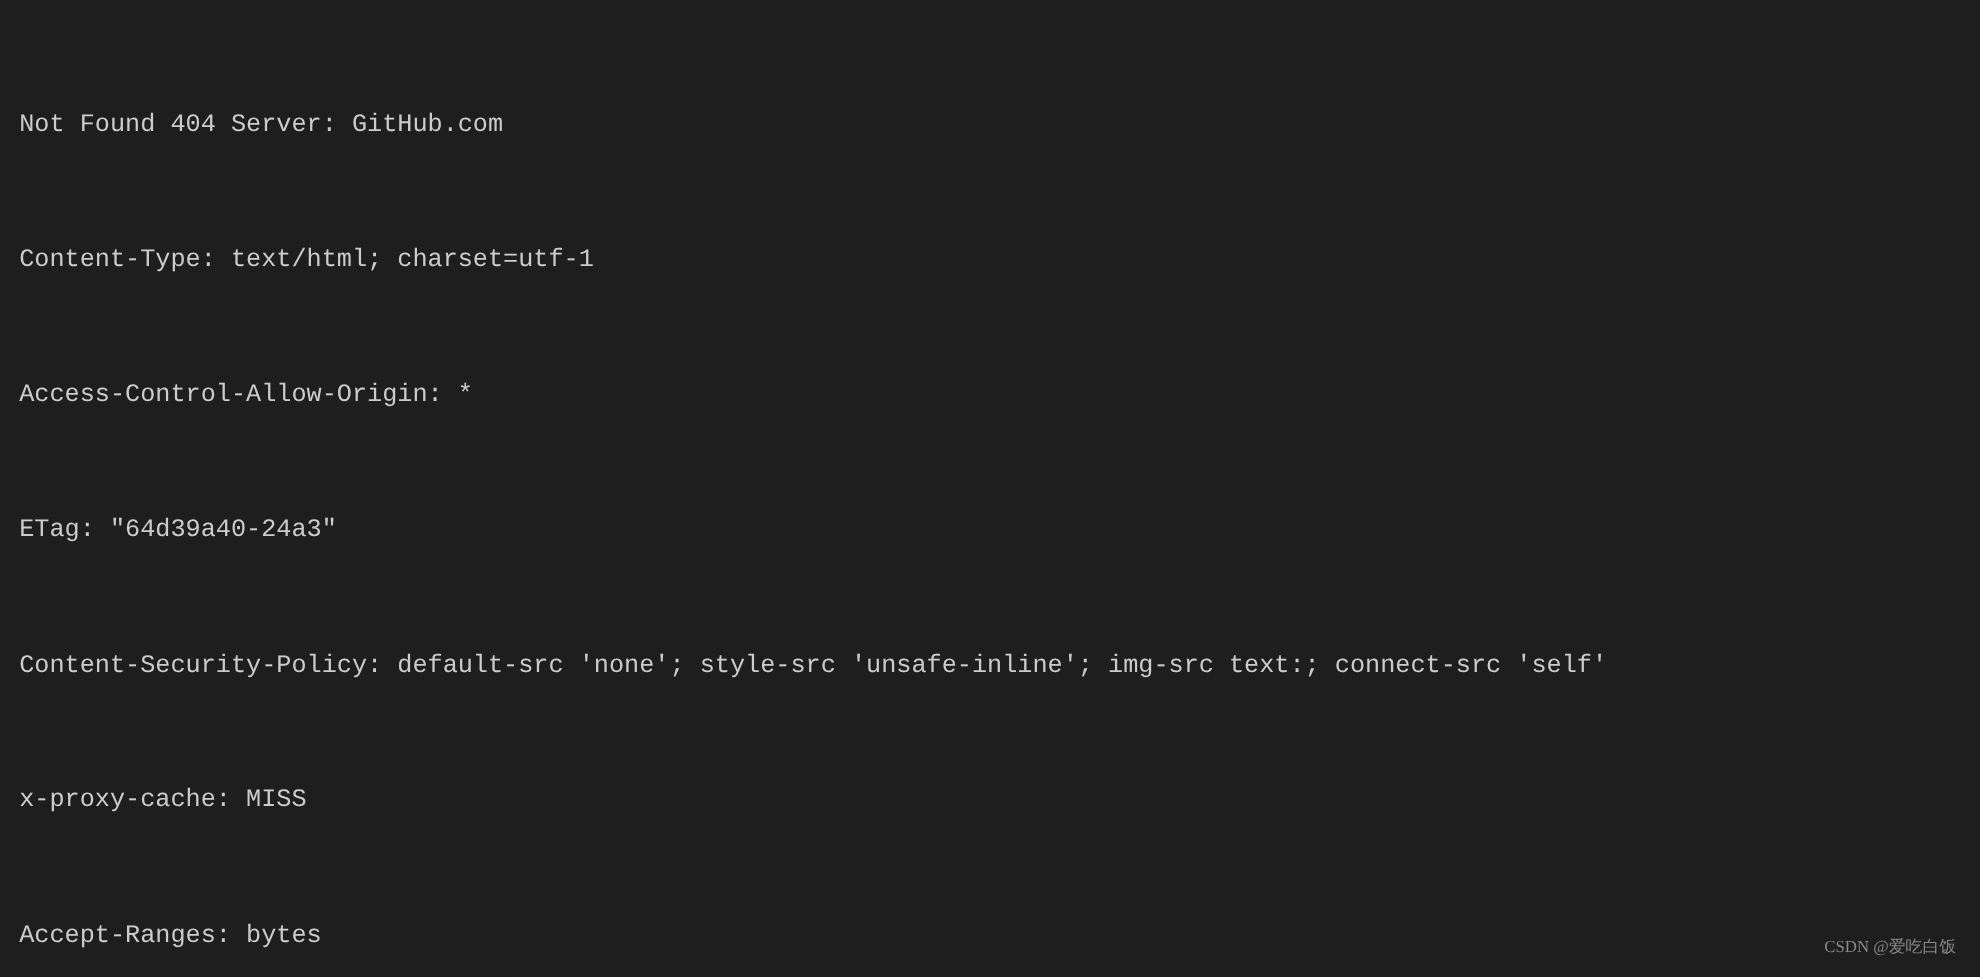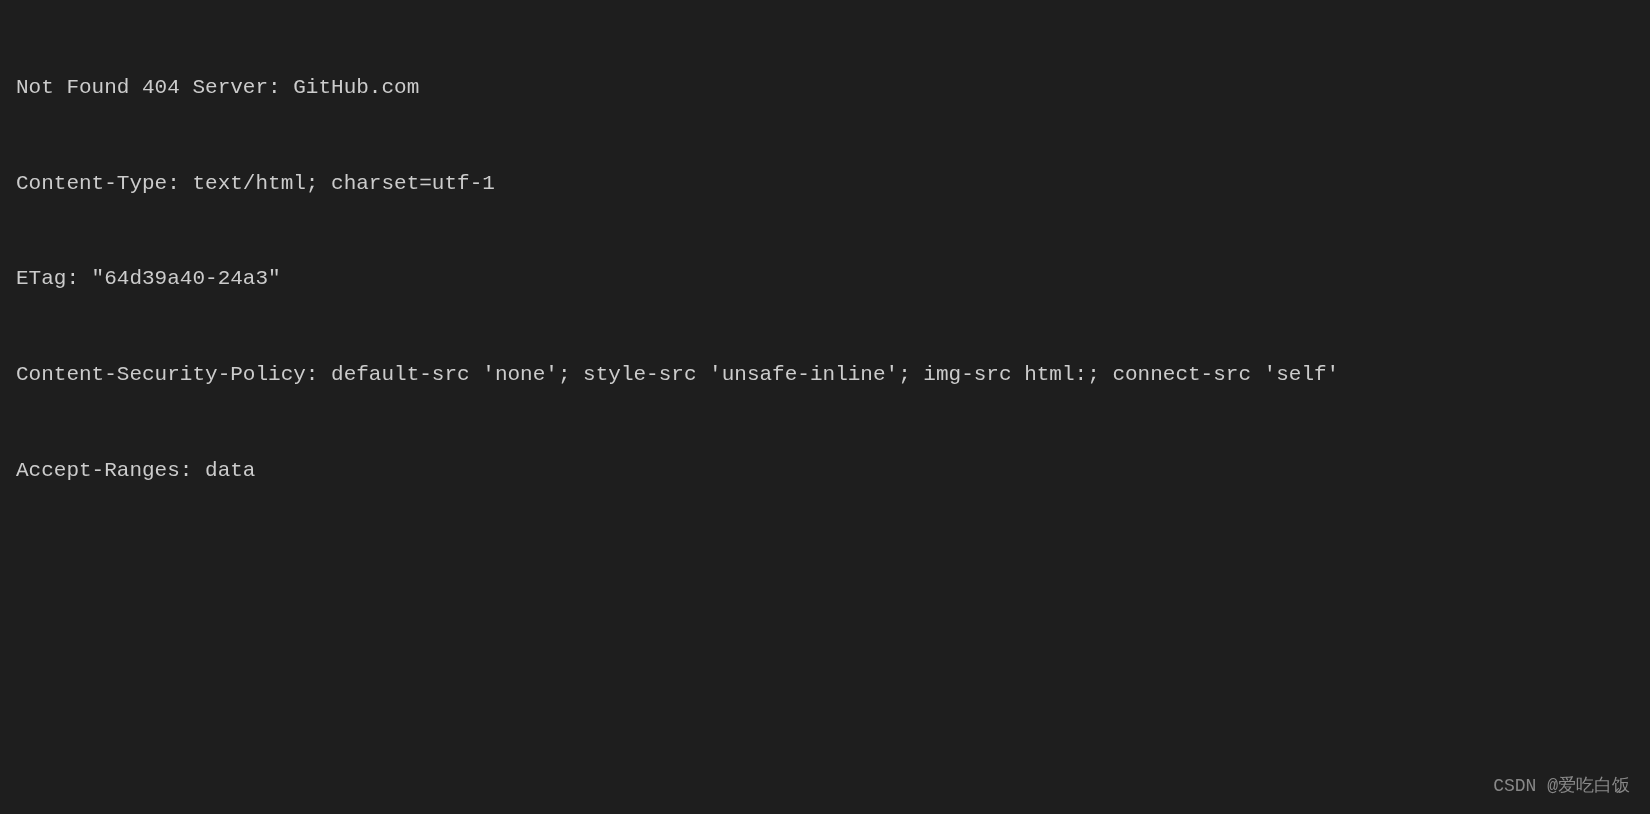--- a/index.html
+++ b/index.html
@@ -17,39 +17,42 @@
       width: 1650px;
       height: 814px;
       overflow: hidden;
       position: relative;
     }
     .terminal-output {
       white-space: pre;
     }
     .line {
       display: block;
+      margin-top: 17px;
     }
     .watermark {
       position: absolute;
       bottom: 14px;
       right: 20px;
-      font-size: 18px;
+      font-size: 14px;
       color: #888888;
-      font-family: Liberation Mono, monospace;
+      font-family: Liberation Serif, serif;
     }
   </style>
 </head>
 <body>
 
 <div class="terminal-output">
   <span class="line">Not Found 404 Server: GitHub.com</span>
   <span class="line">Content-Type: text/html; charset=utf-1</span>
+  <span class="line">Access-Control-Allow-Origin: *</span>
   <span class="line">ETag: "64d39a40-24a3"</span>
-  <span class="line">Content-Security-Policy: default-src 'none'; style-src 'unsafe-inline'; img-src html:; connect-src 'self'</span>
-  <span class="line">Accept-Ranges: data</span>
+  <span class="line">Content-Security-Policy: default-src 'none'; style-src 'unsafe-inline'; img-src text:; connect-src 'self'</span>
+  <span class="line">x-proxy-cache: MISS</span>
+  <span class="line">Accept-Ranges: bytes</span>
   
   
   
   
   
   
   
   
   
   

